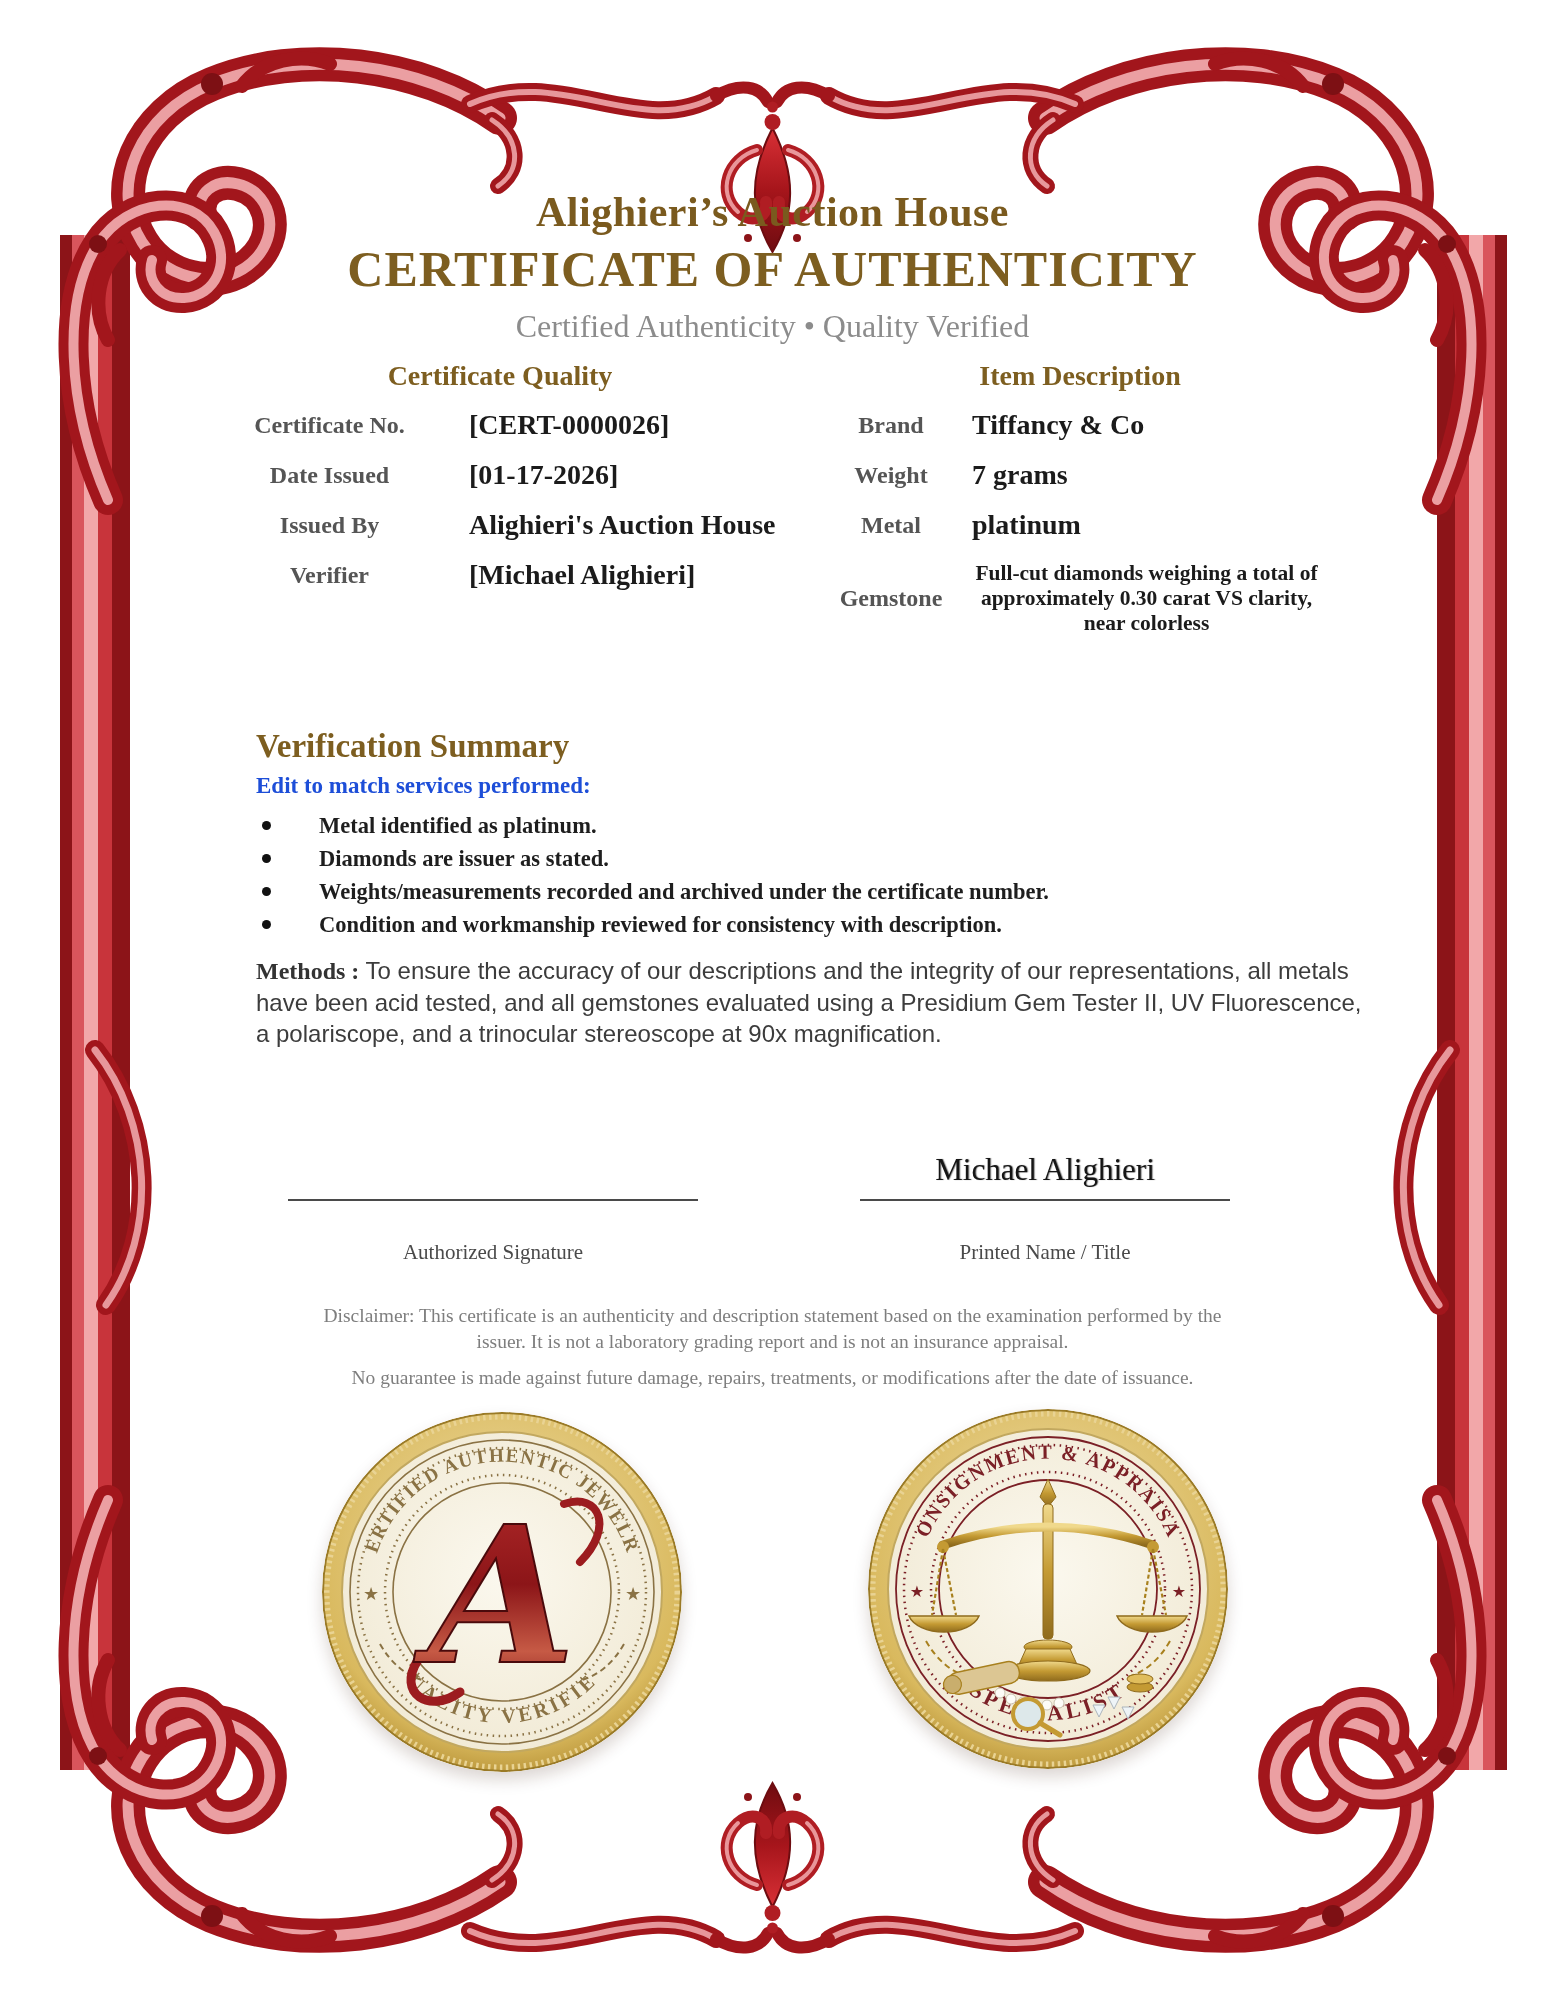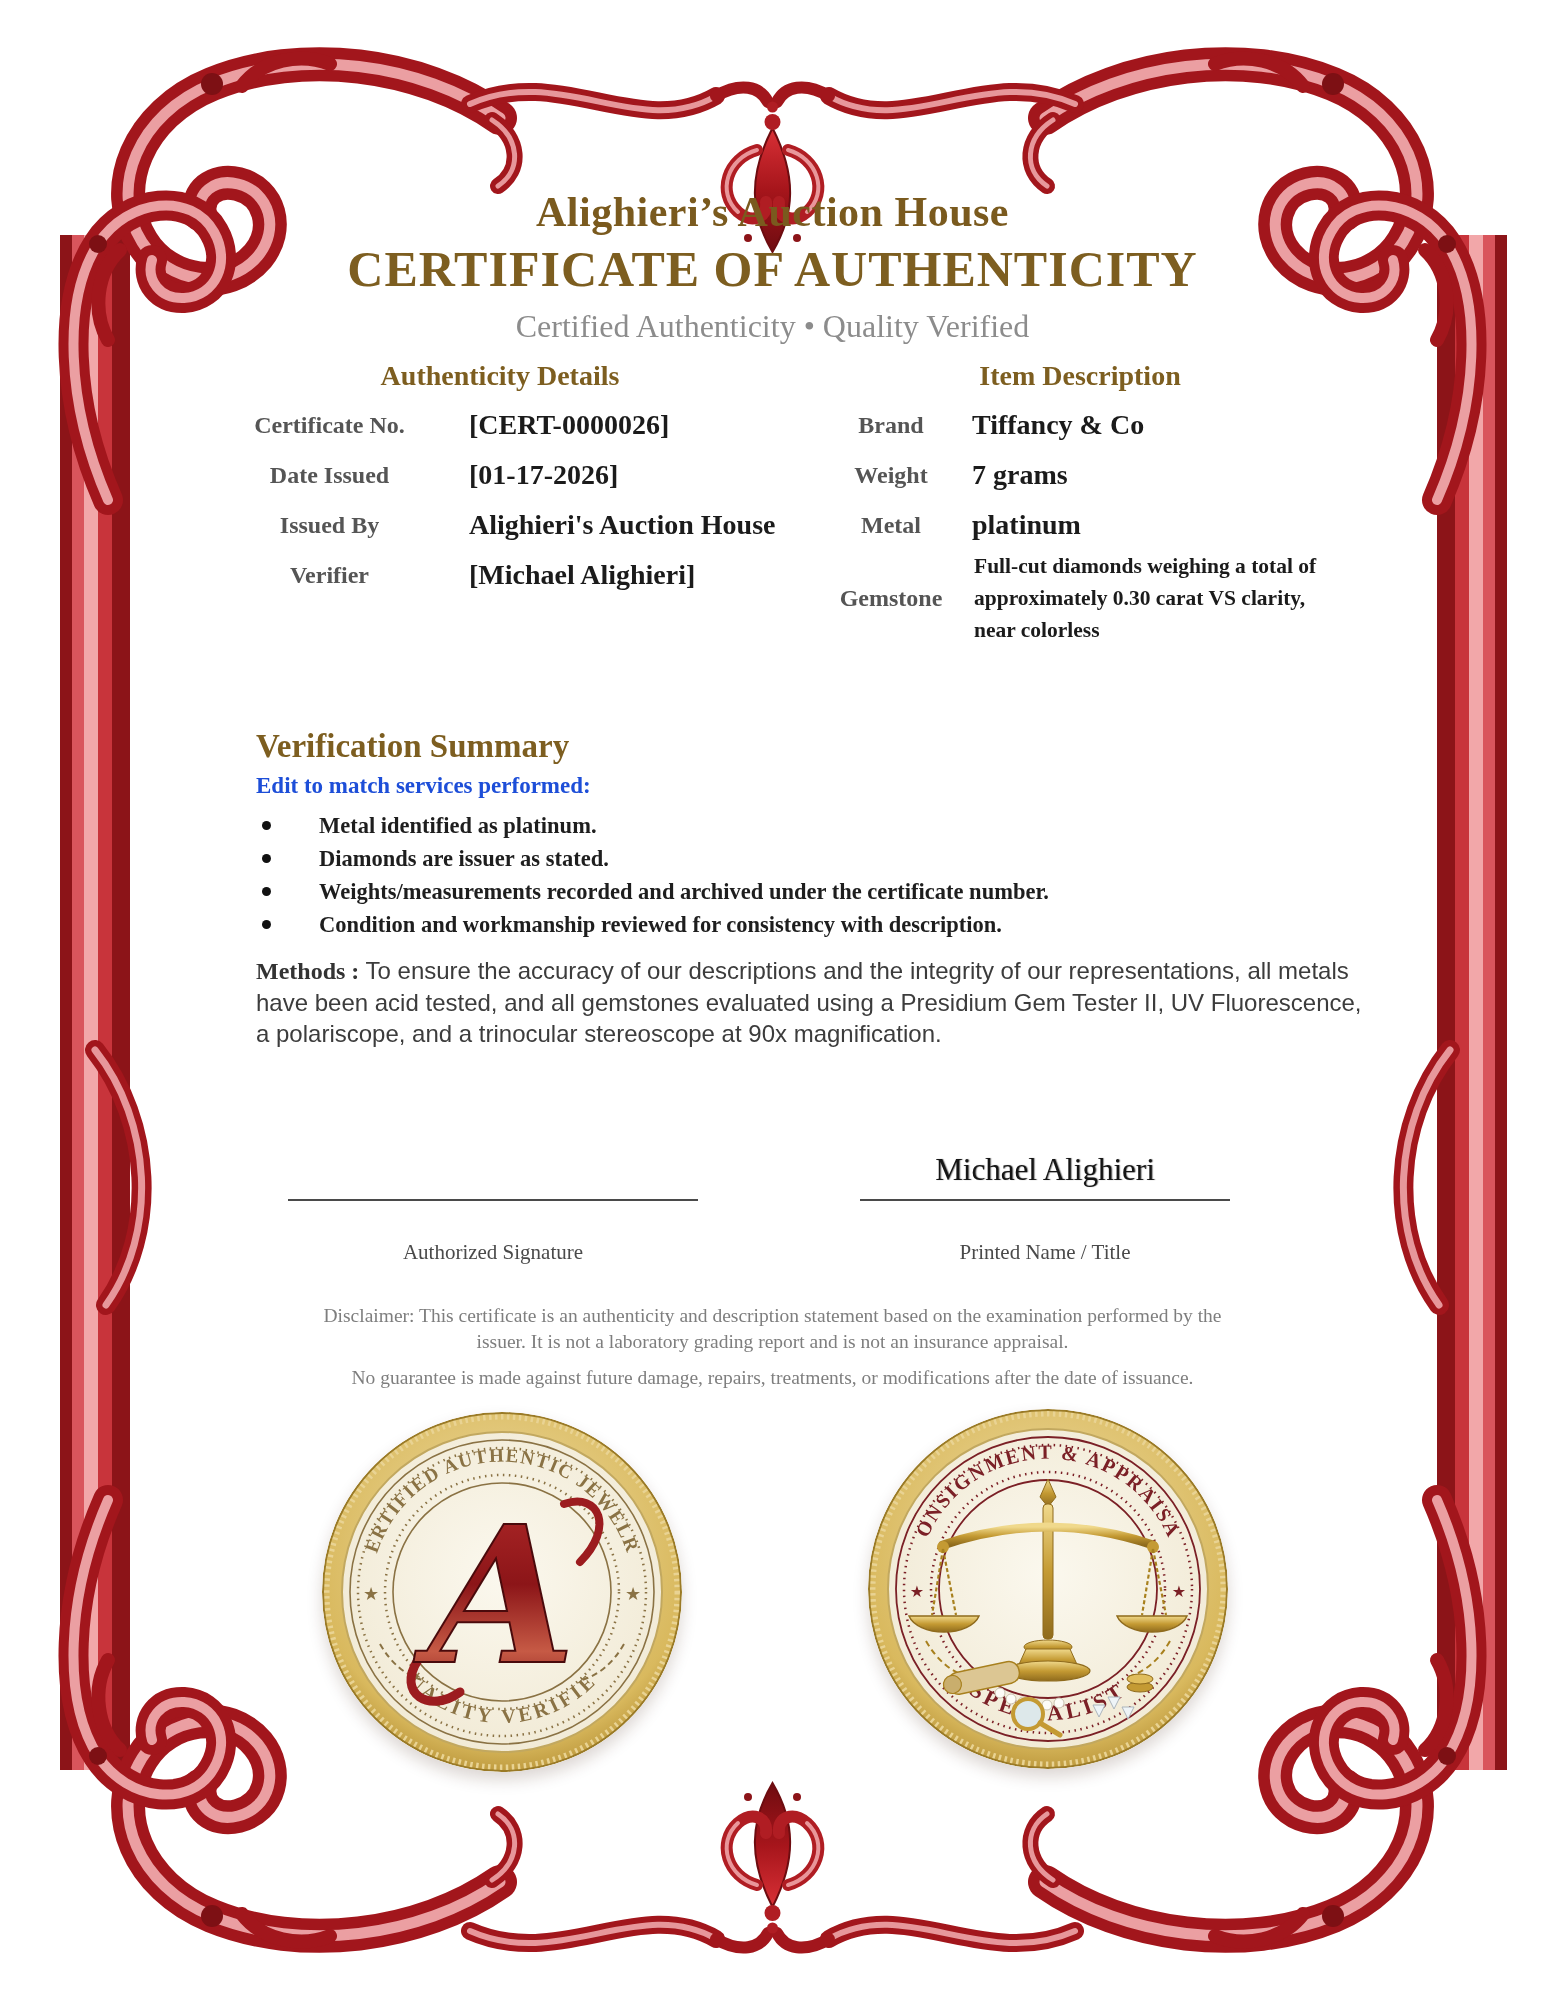--- a/index.html
+++ b/index.html
@@ -20,21 +20,21 @@
   .col-head.right{left:810px;top:360px;width:540px;}
   .rows{position:absolute;top:400px;}
   .rows.left{left:190px;width:620px;}
   .rows.right{left:810px;width:540px;}
   .drow{display:flex;align-items:center;height:50px;}
   .drow.tall{height:96px;align-items:center;}
   .dlabel{width:45%;text-align:center;font-size:24px;font-weight:600;color:#555;}
   .rows.right .dlabel{width:30%;}
   .dvalue{width:55%;text-align:left;font-size:28px;font-weight:bold;color:#1b1b1b;}
   .rows.right .dvalue{width:70%;}
-  .dvalue.gem{text-align:left;font-size:21.5px;line-height:32px;max-width:345px;padding-left:2px;font-family:Liberation Serif, serif;}
+  .dvalue.gem{text-align:center;font-size:21.5px;line-height:25px;max-width:345px;padding-left:2px;font-family:Liberation Serif, serif;}
 
   
   .verif{position:absolute;left:256px;top:728px;width:1120px;}
   .v-head{font-size:33px;font-weight:bold;color:#7d5e20;margin:0;}
   .v-intro{font-size:23px;font-weight:bold;color:#1d4ed8;margin:8px 0 10px 0;}
   .v-list{margin:0;padding:0;list-style:none;}
   .v-item{display:flex;align-items:baseline;font-size:22.5px;font-weight:bold;color:#1e1e1e;line-height:33px;gap:24px;}
   .v-dot{width:9px;height:9px;border-radius:50%;background:#111;margin:0 24px 0 6px;flex:0 0 9px;align-self:center;}
   .v-methods{margin-top:14px;font-size:24px;line-height:31px;color:#3c3c3c;font-family:"Liberation Sans",sans-serif;}
   .m-label{font-family:"Liberation Serif",serif;font-weight:bold;color:#333;}
@@ -133,21 +133,21 @@
   </svg>
 
   <div class="content">
 
     <div class="header">
       <div class="h-title">Alighieri’s Auction House</div>
       <div class="h-cert">CERTIFICATE OF AUTHENTICITY</div>
       <div class="h-sub">Certified Authenticity • Quality Verified</div>
     </div>
 
-    <div class="col-head left">Authenticity Details</div>
+    <div class="col-head left">Certificate Quality</div>
     <div class="col-head right">Item Description</div>
 
     <div class="rows left">
       <div class="drow">
         <div class="dlabel">Certificate No.</div>
         <div class="dvalue">[CERT-0000026]</div>
       </div>
       <div class="drow">
         <div class="dlabel">Date Issued</div>
         <div class="dvalue">[01-17-2026]</div>

